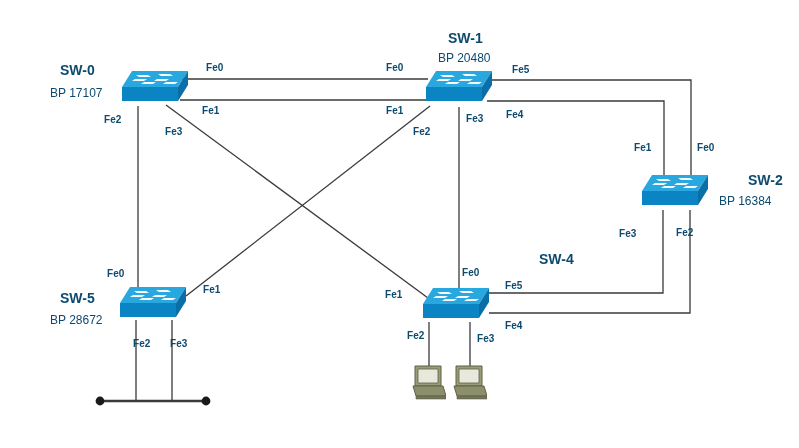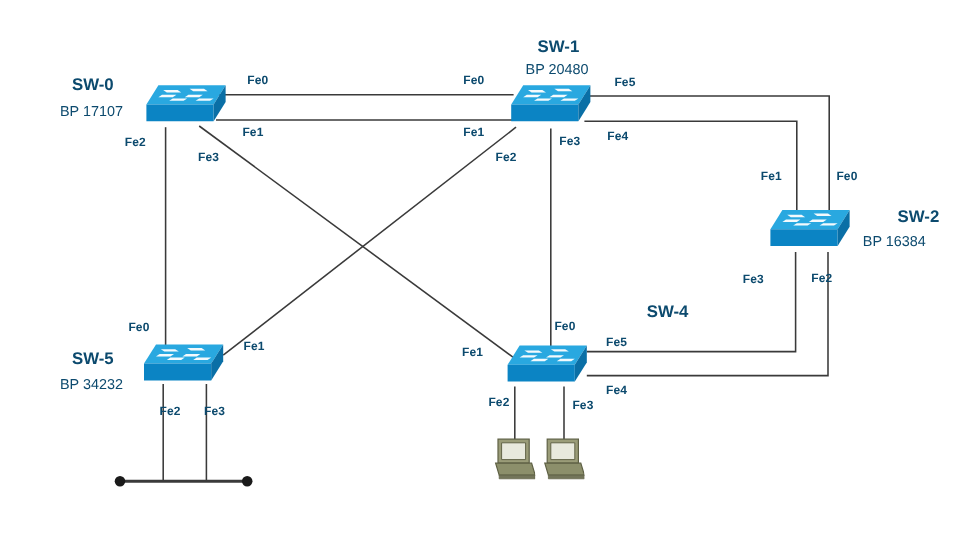--- a/index.html
+++ b/index.html
@@ -165,21 +165,21 @@
         <polygon points="18,7 30,7 33,9 21,9"></polygon>
         <polygon points="17,11 29,11 26,13 14,13"></polygon>
         <polygon points="40,6 52,6 55,8 43,8"></polygon>
         <polygon points="39,11 51,11 48,13 36,13"></polygon>
         <polygon points="26,14 38,14 35,16 23,16"></polygon>
         <polygon points="48,14 60,14 57,16 45,16"></polygon>
       </g>
     </svg>
   </div>
   <div class="lbl sw-name" style="left:60px; top:290px;">SW-5</div>
-  <div class="lbl sw-bp" style="left:50px; top:313px;">BP 34232</div>
+  <div class="lbl sw-bp" style="left:50px; top:313px;">BP 28672</div>
 
   <div class="node" style="left:419px; top:285px;">
     <svg class="sw-icon" viewBox="0 0 74 40" xmlns="http://www.w3.org/2000/svg" style="left:0;top:0;">
       <polygon points="14,3 70,3 60,19 4,19" fill="#29a8e0"></polygon>
       <polygon points="4,19 60,19 60,33 4,33" fill="#0b84c4"></polygon>
       <polygon points="60,19 70,3 70,17 60,33" fill="#0a6fa6"></polygon>
       <g fill="#ffffff" opacity="0.95">
         <polygon points="18,7 30,7 33,9 21,9"></polygon>
         <polygon points="17,11 29,11 26,13 14,13"></polygon>
         <polygon points="40,6 52,6 55,8 43,8"></polygon>

